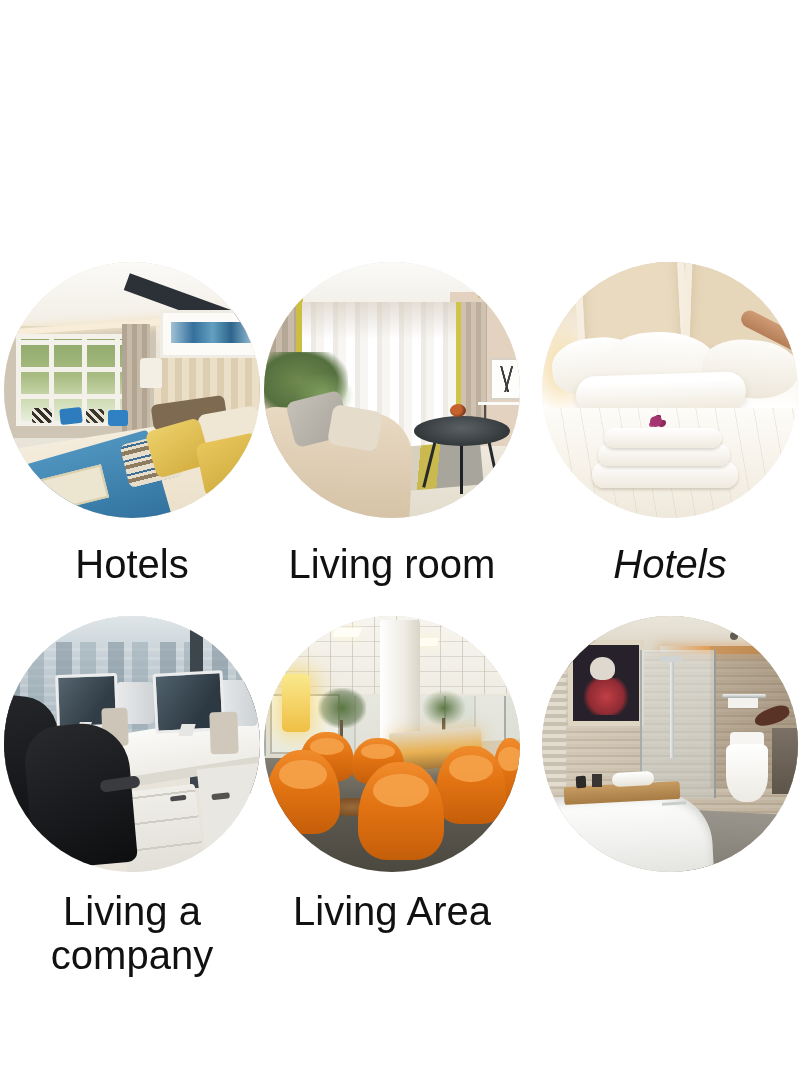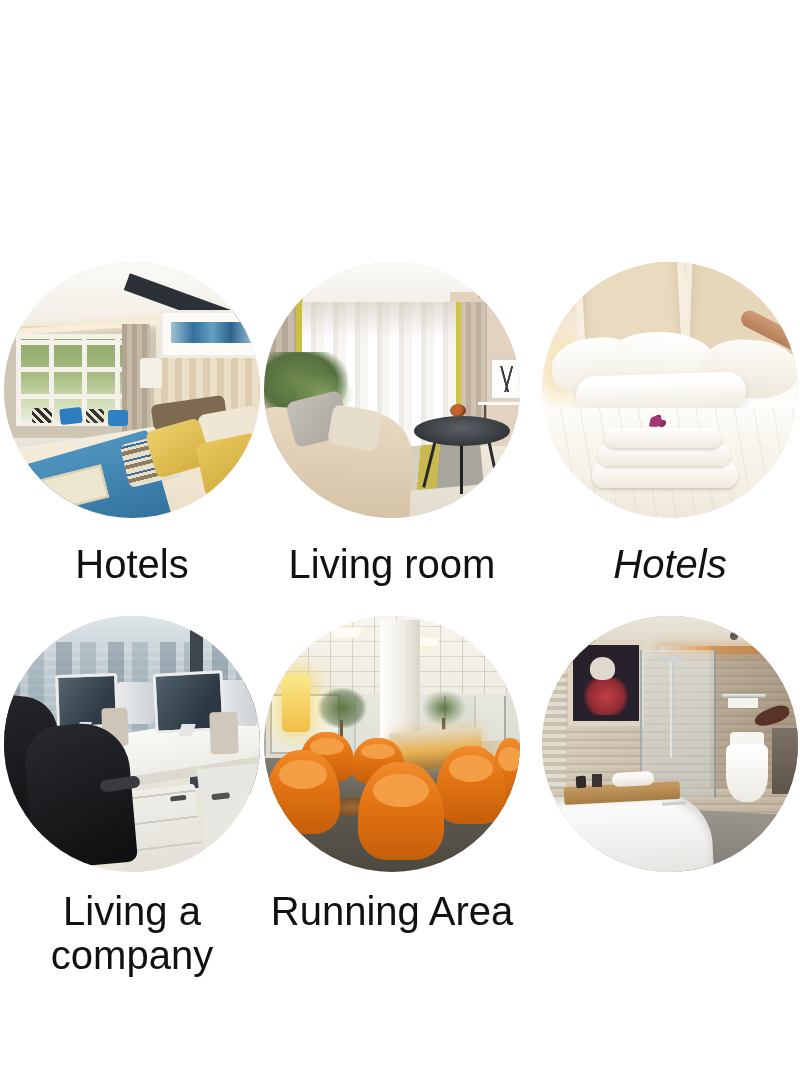--- a/index.html
+++ b/index.html
@@ -322,21 +322,21 @@
       <div class="pa-carpet"></div>
       <div class="pa-counter"></div>
       <div class="pa-chair pa-chair-a"></div>
       <div class="pa-chair pa-chair-c"></div>
       <div class="pa-chair pa-chair-f"></div>
       <div class="pa-table"></div>
       <div class="pa-chair pa-chair-b"></div>
       <div class="pa-chair pa-chair-e"></div>
       <div class="pa-chair pa-chair-d"></div>
     </div>
-    <figcaption class="cap-r2">Running Area</figcaption>
+    <figcaption class="cap-r2">Living Area</figcaption>
   </figure>
 
   <figure class="cell r2 c3">
     <div class="photo restrooms">
       <div class="rr-wall"></div>
       <div class="rr-ceiling"></div>
       <div class="rr-cove"></div>
       <div class="rr-blind"></div>
       <div class="rr-art"></div>
       <div class="rr-wallright"></div>

